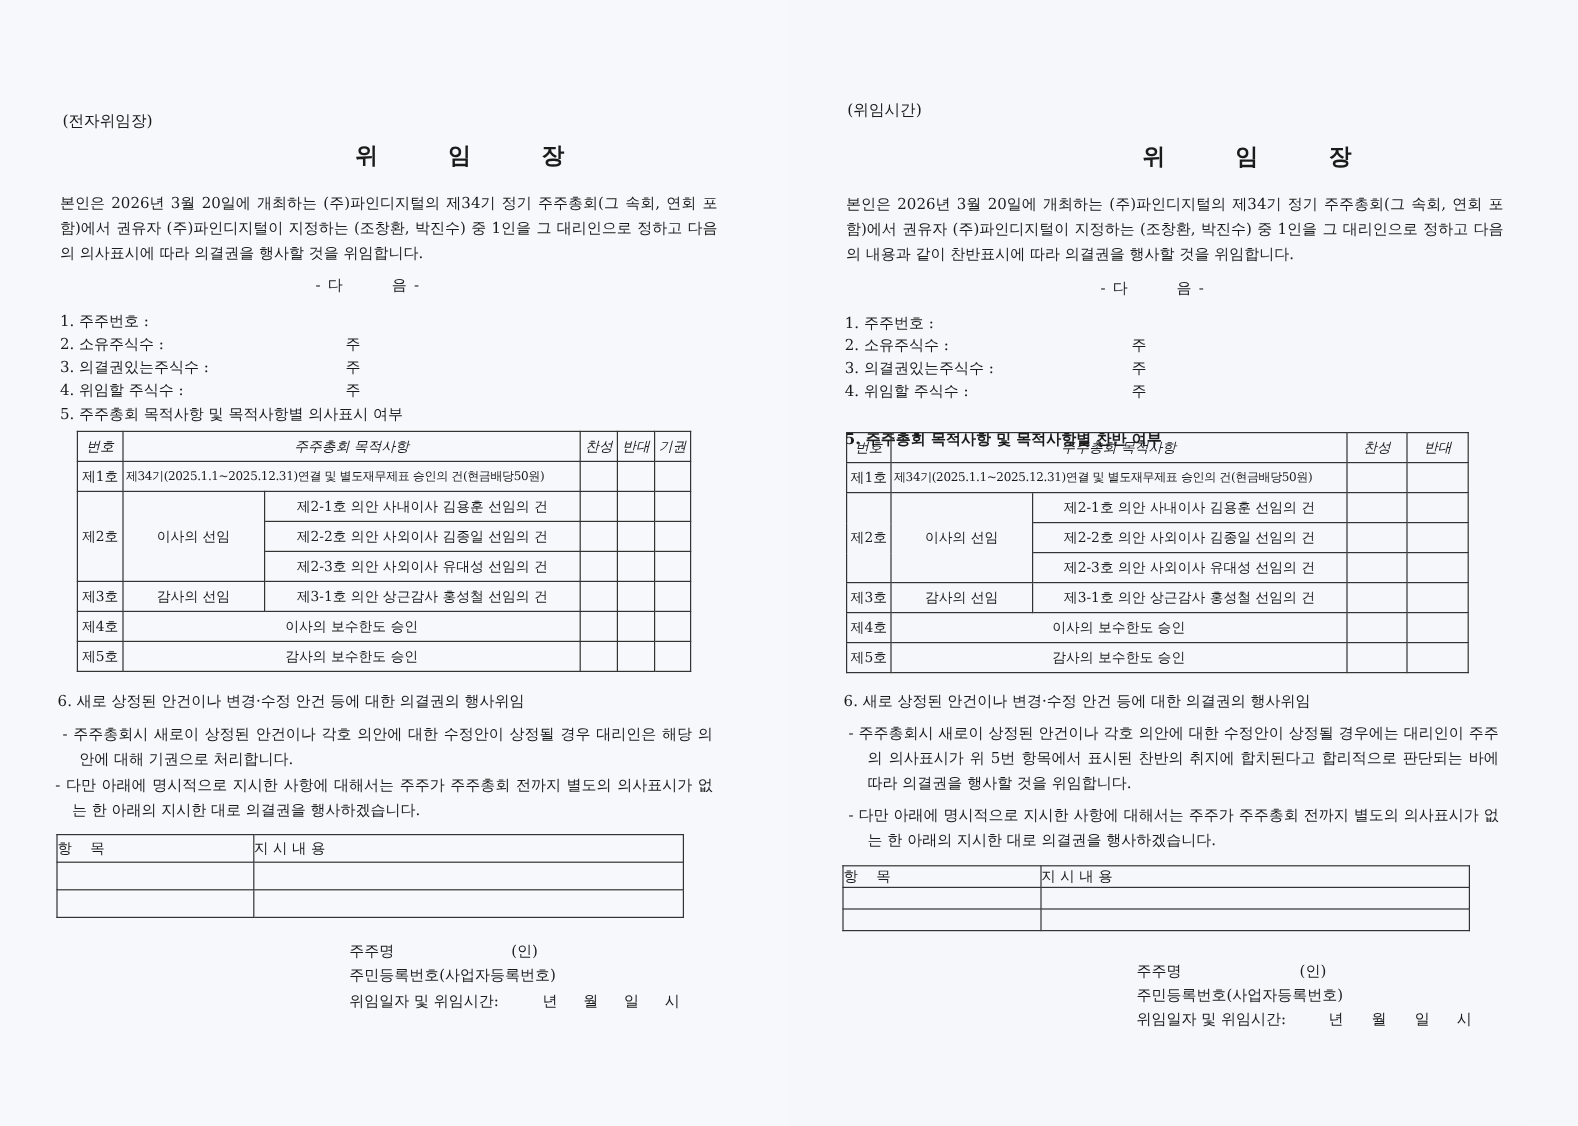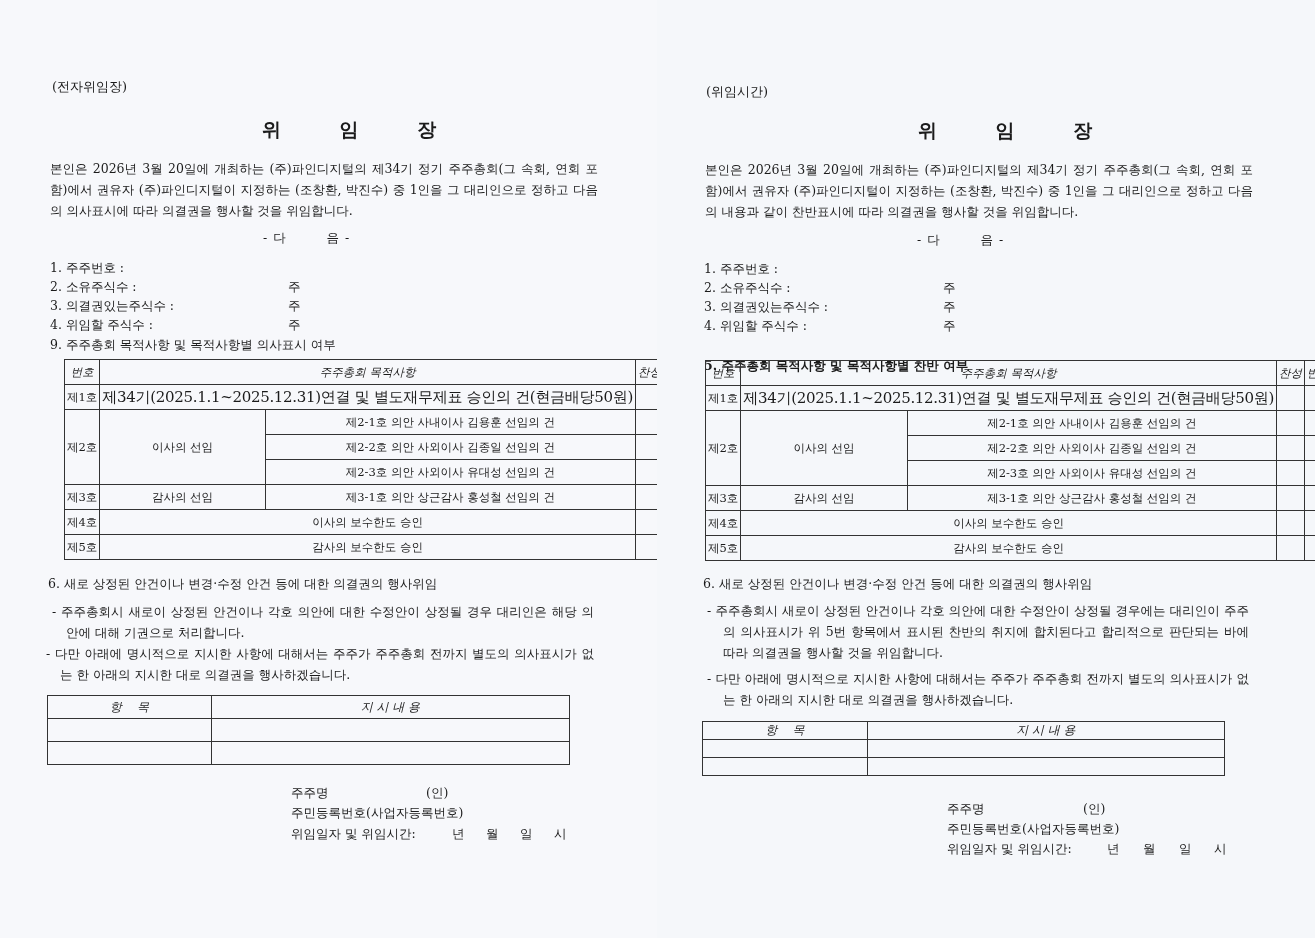--- a/index.html
+++ b/index.html
@@ -3,49 +3,49 @@
 <meta charset="utf-8">
 <style>
   * { box-sizing: border-box; margin: 0; padding: 0; }
   html, body { width: 1315px; height: 938px; background: #f4f6f9; overflow: hidden; }
   body { position: relative; font-family: "DejaVu Serif", "Liberation Serif", serif; color: #1b1b1b; }
   .page { position: absolute; top: 0; height: 938px; background: #f7f8fb; }
   .page.left { left: 0; width: 657px; }
   .page.right { left: 657px; width: 658px; background: #f5f7fa; }
   .abs { position: absolute; white-space: nowrap; }
   .label-tag { font-size: 13px; }
-  .title { font-size: 19px; font-weight: bold; letter-spacing: 26px; }
+  .title { font-size: 19px; font-weight: bold; letter-spacing: 26px; margin-left: 34px; }
   .para { font-size: 12.5px; line-height: 21px; white-space: normal; text-align: justify; text-align-last: left; }
   .center-head { font-size: 12.5px; letter-spacing: 1px; }
   .item { font-size: 12.5px; }
   table.agenda { position: absolute; border-collapse: collapse; font-size: 11.5px; }
   table.agenda td, table.agenda th { border: 1px solid #333; font-weight: normal; text-align: center; padding: 0 2px; height: 25px; white-space: nowrap; }
   table.agenda th { height: 25px; font-style: italic; }
-  table.agenda td.small { font-size: 15px; letter-spacing: -0.3px; text-align: left; }
+  table.agenda td.small { font-size: 10px; letter-spacing: -0.3px; text-align: left; }
   table.instr { position: absolute; border-collapse: collapse; font-size: 12px; }
-  table.instr td { border: 1px solid #333; text-align: center; height: 23px; font-style: italic; }
+  table.instr td { border: 1px solid #333; text-align: left; height: 23px; }
   .sig { font-size: 12.5px; line-height: 21px; }
 </style>
 </head>
 <body>
 
 <div class="page left">
-  <div class="abs label-tag" style="left:52px; top:78px;">(전자위임장)</div>
+  <div class="abs label-tag" style="left:52px; top:92px;">(전자위임장)</div>
   <div class="abs title" style="left:262px; top:117px;">위 임 장</div>
   <div class="abs para" style="left:50px; top:158px; width:548px;">본인은 2026년 3월 20일에 개최하는 (주)파인디지털의 제34기 정기 주주총회(그 속회, 연회 포함)에서 권유자 (주)파인디지털이 지정하는 (조창환, 박진수) 중 1인을 그 대리인으로 정하고 다음의 의사표시에 따라 의결권을 행사할 것을 위임합니다.</div>
   <div class="abs center-head" style="left:263px; top:230px; white-space:pre;">- 다        음 -</div>
 
   <div class="abs item" style="left:50px; top:260px;">1. 주주번호 :</div>
   <div class="abs item" style="left:50px; top:279px;">2. 소유주식수 :</div>
   <div class="abs item" style="left:288px; top:279px;">주</div>
   <div class="abs item" style="left:50px; top:298px;">3. 의결권있는주식수 :</div>
   <div class="abs item" style="left:288px; top:298px;">주</div>
   <div class="abs item" style="left:50px; top:317px;">4. 위임할 주식수 :</div>
   <div class="abs item" style="left:288px; top:317px;">주</div>
-  <div class="abs item" style="left:50px; top:337px;">9. 주주총회 목적사항 및 목적사항별 의사표시 여부</div>
+  <div class="abs item" style="left:50px; top:337px;">5. 주주총회 목적사항 및 목적사항별 의사표시 여부</div>
 
   <table class="agenda" style="left:64px; top:359px; width:512px;">
     <colgroup>
         <col style="width:38px">
         <col style="width:118px">
         <col style="width:264px">
         <col style="width:31px">
         <col style="width:31px">
         <col style="width:30px">
       </colgroup>

